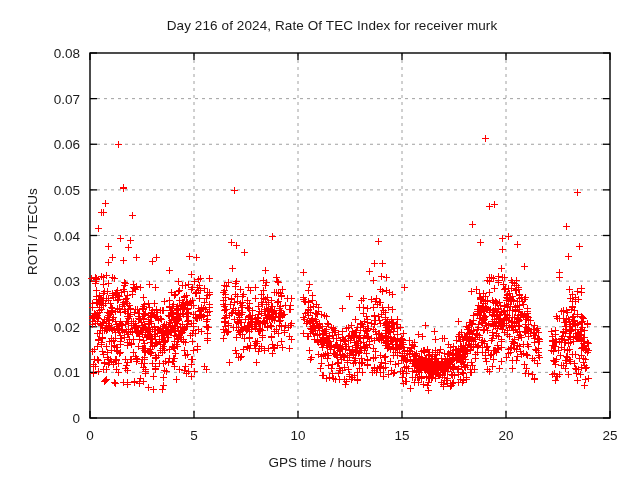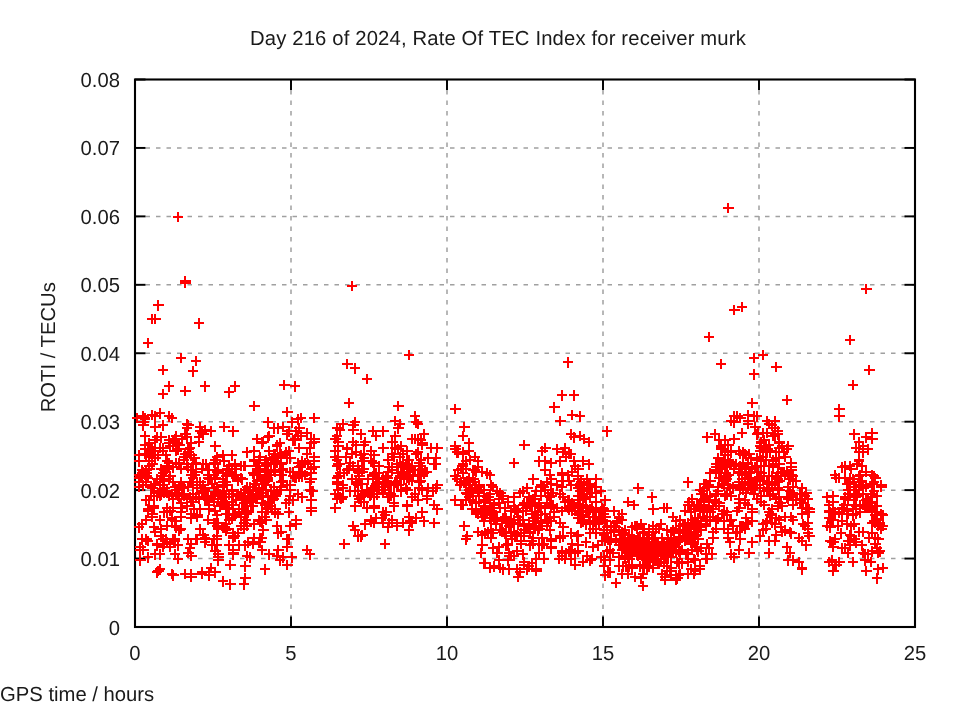--- a/index.html
+++ b/index.html
@@ -31,21 +31,21 @@
     color: #1a1a1a;
     letter-spacing: 0.1px;
     white-space: nowrap;
     margin-left: 12px;
   }
   #xaxis-label {
     position: absolute;
     left: 0;
     top: 455px;
     width: 640px;
-    text-align: left;
+    text-align: center;
     font-size: 13.5px;
     color: #1a1a1a;
   }
   #yaxis-label {
     position: absolute;
     left: -48px;
     top: 224px;
     width: 160px;
     text-align: center;
     font-size: 13.5px;

